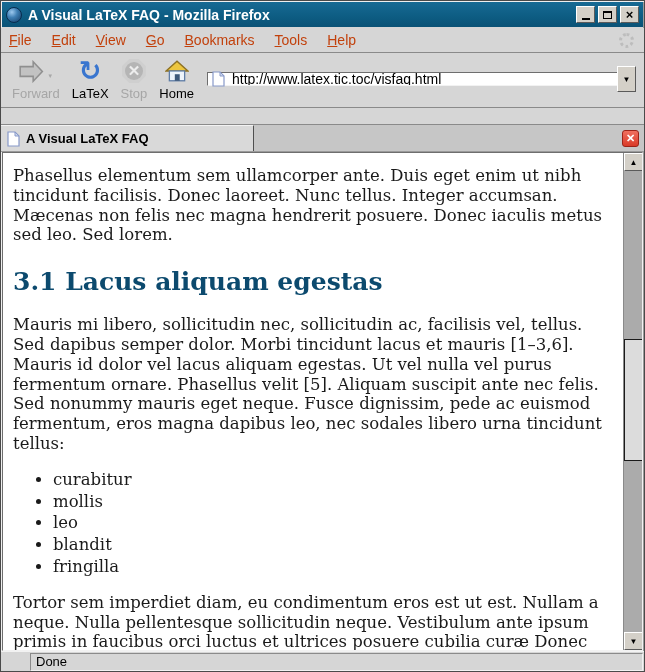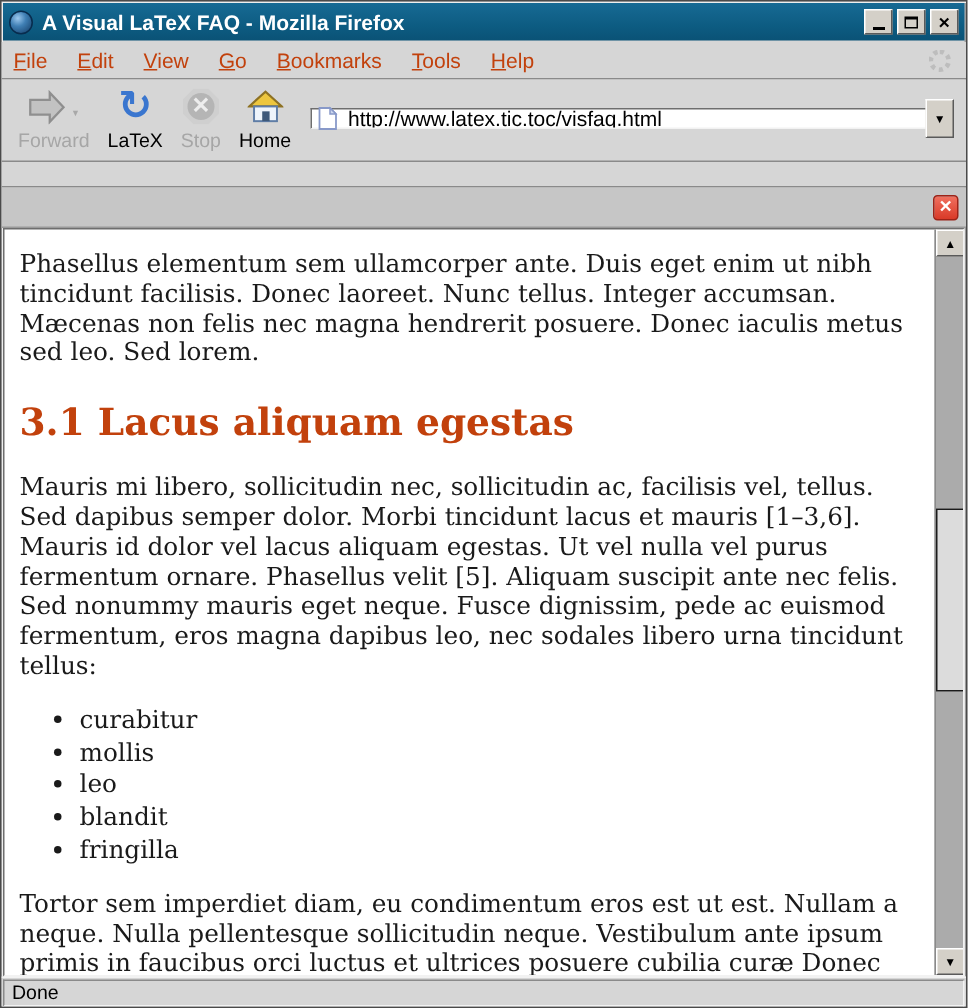--- a/index.html
+++ b/index.html
@@ -117,42 +117,42 @@
     flex:1 1 auto; position:relative; background:#ffffff;
     border:1px solid; border-color:#6e6e6e #f2f2f2 #f2f2f2 #6e6e6e;
     margin:0 1px; overflow:hidden;
   }
   .page {
     position:absolute; left:0; top:0; right:19px; bottom:0;
     overflow:hidden; padding:9px 8px 0 10px;
     font-family:"DejaVu Serif", serif; font-size:16.5px; line-height:1.2; color:#1a1a1a;
   }
   .page p { margin:4px 0 16px 0; }
-  .page h2 { font-size:25px; font-weight:bold; margin:22px 0 18px 0; color:#c2410c; }
+  .page h2 { font-size:25px; font-weight:bold; margin:22px 0 18px 0; color:#0c4a6e; }
   .page ul { margin:14px 0 16px 40px; }
   .page li { margin:2px 0; }
   
   .scrollbar { position:absolute; right:0; top:0; bottom:0; width:19px; background:#ababab; border-left:1px solid #8a8a8a; }
   .scroll-btn {
     position:absolute; left:0; width:19px; height:18px; background:#d4d0c8;
     border:1px solid; border-color:#ffffff #5a5a5a #5a5a5a #ffffff;
     display:flex; align-items:center; justify-content:center;
     font-size:8px; color:#000;
   }
   .scroll-up { top:0; }
   .scroll-down { bottom:0; }
   .scroll-thumb {
     position:absolute; left:0; width:19px; top:186px; height:122px;
     background:#dcdcdc; border:1px solid #1a1a1a;
   }
   
   .statusbar {
     height:20px; flex:0 0 20px; background:#d6d6d6;
     border-top:1px solid #f2f2f2;
-    display:flex; align-items:center;
+    display:flex; align-items:center;padding-left:28px;
   }
   .status-panel {
     flex:1 1 auto; height:18px; margin:0 1px;
     border:1px solid; border-color:#8a8a8a #f2f2f2 #f2f2f2 #8a8a8a;
     display:flex; align-items:center; padding-left:5px;
     font-size:13px; color:#000;
   }
   
   .arrow-svg { display:block; }
 </style>
@@ -235,20 +235,27 @@
         <path d="M8,1 L8,5 L12,5 Z" fill="#cdd8ef" stroke="#8899c9" stroke-width="1"></path>
       </svg>
       <input class="url-input" type="text" value="http://www.latex.tic.toc/visfaq.html" style="">
       <span class="url-drop">▼</span>
     </div>
   </div>
 
   <div class="bookmarks-strip"></div>
 
   <div class="tabbar">
+    <div class="tab">
+      <svg class="doc-icon" style="margin:0" width="12" height="15" viewBox="0 0 13 16">
+        <path d="M1,1 L8,1 L12,5 L12,15 L1,15 Z" fill="#ffffff" stroke="#8899c9" stroke-width="1.2"></path>
+        <path d="M8,1 L8,5 L12,5 Z" fill="#cdd8ef" stroke="#8899c9" stroke-width="1"></path>
+      </svg>
+      <span class="tab-label">A Visual LaTeX FAQ</span>
+    </div>
     <div class="tab-rest"></div>
     <span class="tab-close">✕</span>
   </div>
 
   <div class="content">
     <div class="page">
       <p>Phasellus elementum sem ullamcorper ante. Duis eget enim ut nibh tincidunt facilisis. Donec laoreet. Nunc tellus. Integer accumsan. Mæcenas non felis nec magna hendrerit posuere. Donec iaculis metus sed leo. Sed lorem.</p>
       <h2>3.1 Lacus aliquam egestas</h2>
       <p>Mauris mi libero, sollicitudin nec, sollicitudin ac, facilisis vel, tellus. Sed dapibus semper dolor. Morbi tincidunt lacus et mauris [1–3,6]. Mauris id dolor vel lacus aliquam egestas. Ut vel nulla vel purus fermentum ornare. Phasellus velit [5]. Aliquam suscipit ante nec felis. Sed nonummy mauris eget neque. Fusce dignissim, pede ac euismod fermentum, eros magna dapibus leo, nec sodales libero urna tincidunt tellus:</p>
       <ul>

